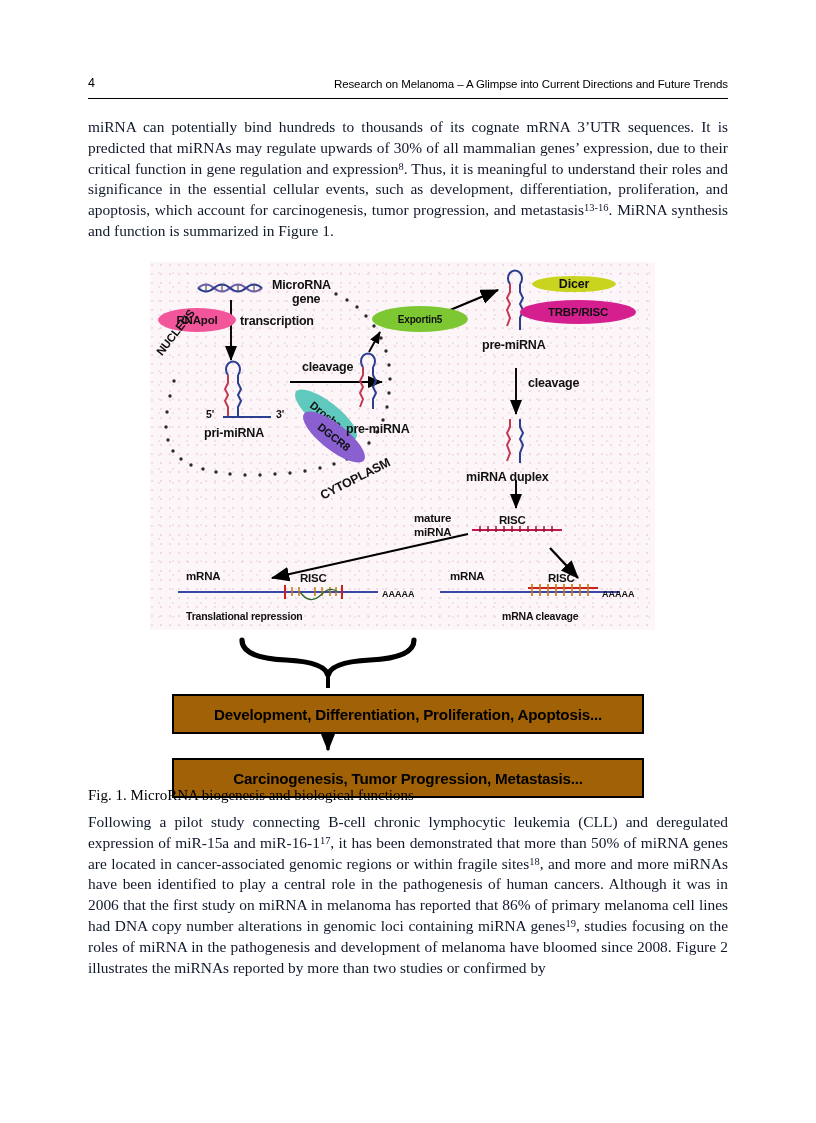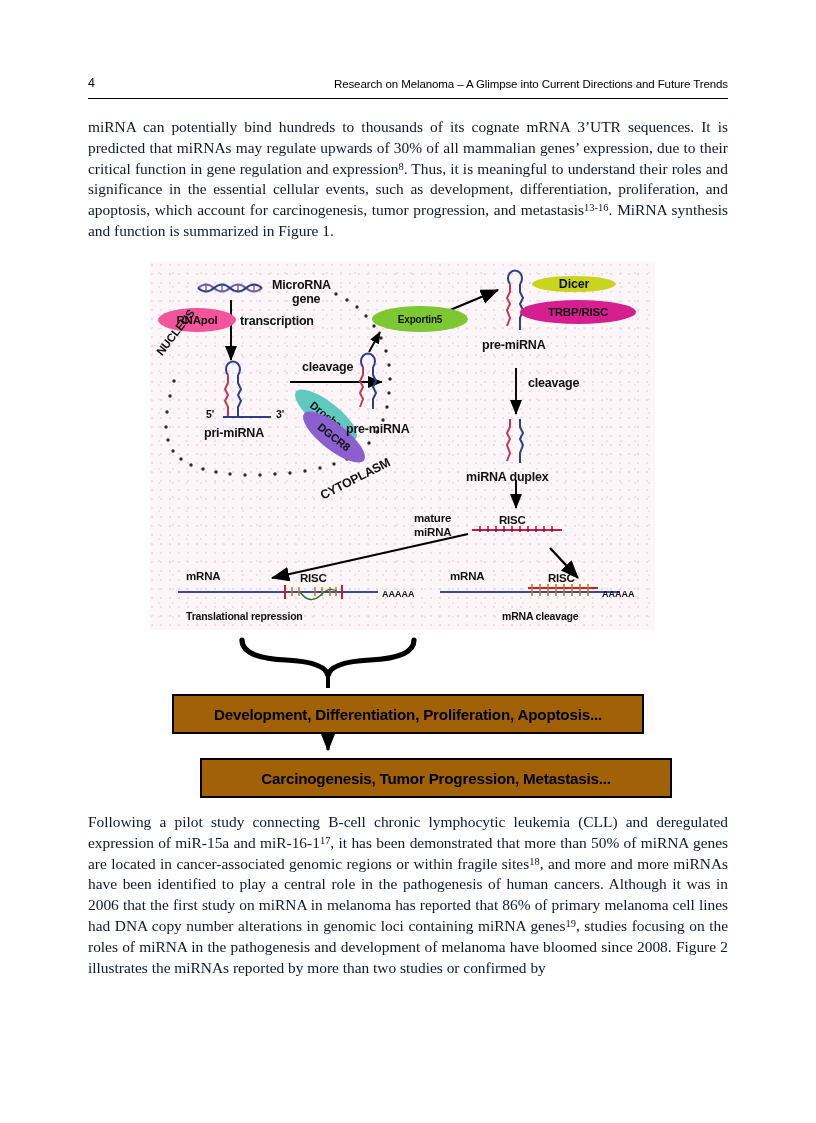--- a/index.html
+++ b/index.html
@@ -351,19 +351,20 @@
     <div class="ellipse" style="left:128px; top:310px; width:76px; height:40px; background:#42c425; z-index:-1;"></div>
     <div class="lbl s12" style="left:150px; top:310px;">RISC</div>
     <div class="lbl s11" style="left:36px; top:348px;">Translational repression</div>
 
     <div class="lbl s12" style="left:300px; top:308px;">mRNA</div>
     <div class="ellipse" style="left:378px; top:310px; width:72px; height:38px; background:#42c425; z-index:-1;"></div>
     <div class="lbl s12" style="left:398px; top:310px;">RISC</div>
     <div class="lbl s11" style="left:352px; top:348px;">mRNA cleavage</div>
 
     <div class="outbox" style="left:22px; top:432px; width:468px; height:36px;">Development, Differentiation, Proliferation, Apoptosis...</div>
-    <div class="outbox" style="left:22px; top:496px; width:468px; height:36px;margin-left:28px;">Carcinogenesis, Tumor Progression, Metastasis...</div>
+    <div class="outbox" style="left:22px; top:496px; width:468px; height:36px;">Carcinogenesis, Tumor Progression, Metastasis...</div>
   </div>
 
+  <div class="caption">Fig. 1. MicroRNA biogenesis and biological functions</div>
 
   <div class="para p2"><span>Following a pilot study connecting B-cell chronic lymphocytic leukemia (CLL) and deregulated expression of miR-15a and miR-16-1</span><sup>17</sup><span>, it has been demonstrated that more than 50% of miRNA genes are located in cancer-associated genomic regions or within fragile sites</span><sup>18</sup><span>, and more and more miRNAs have been identified to play a central role in the pathogenesis of human cancers. Although it was in 2006 that the first study on miRNA in melanoma has reported that 86% of primary melanoma cell lines had DNA copy number alterations in genomic loci containing miRNA genes</span><sup>19</sup><span>, studies focusing on the roles of miRNA in the pathogenesis and development of melanoma have bloomed since 2008. Figure 2 illustrates the miRNAs reported by more than two studies or confirmed by</span></div>
 
 </div>
 
 </body></html>

